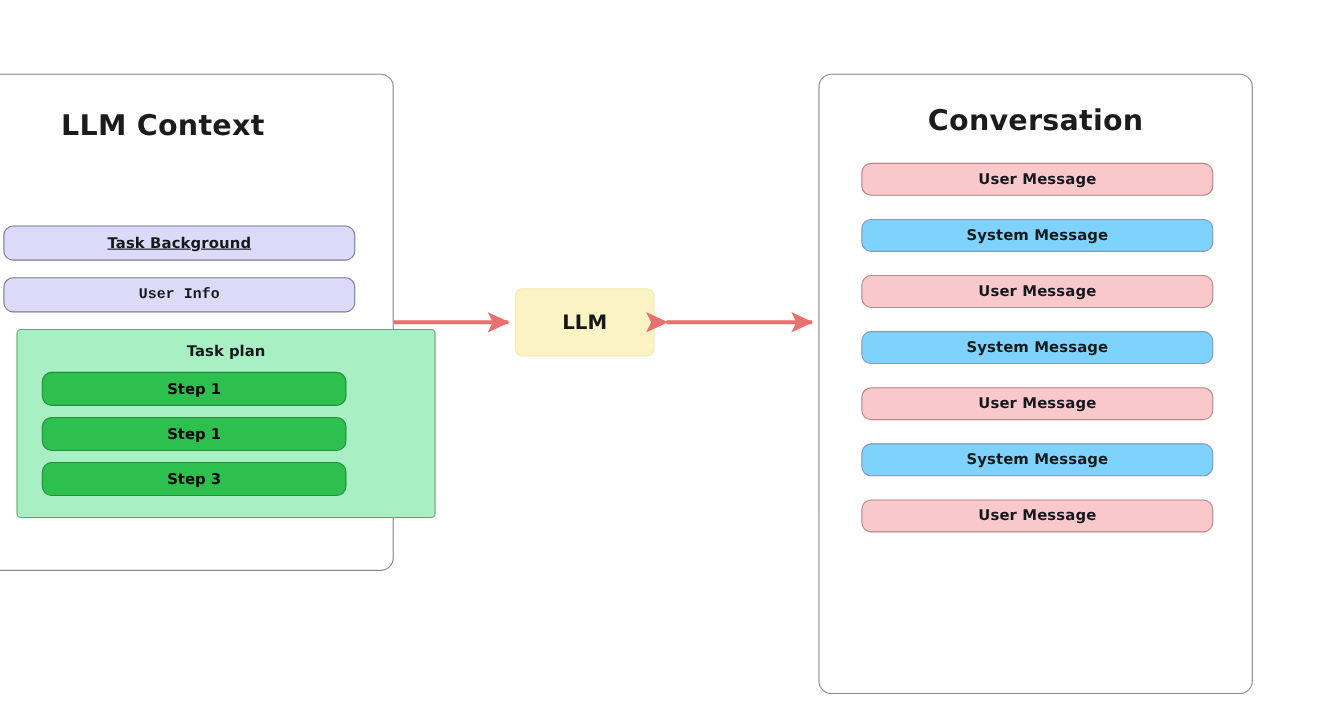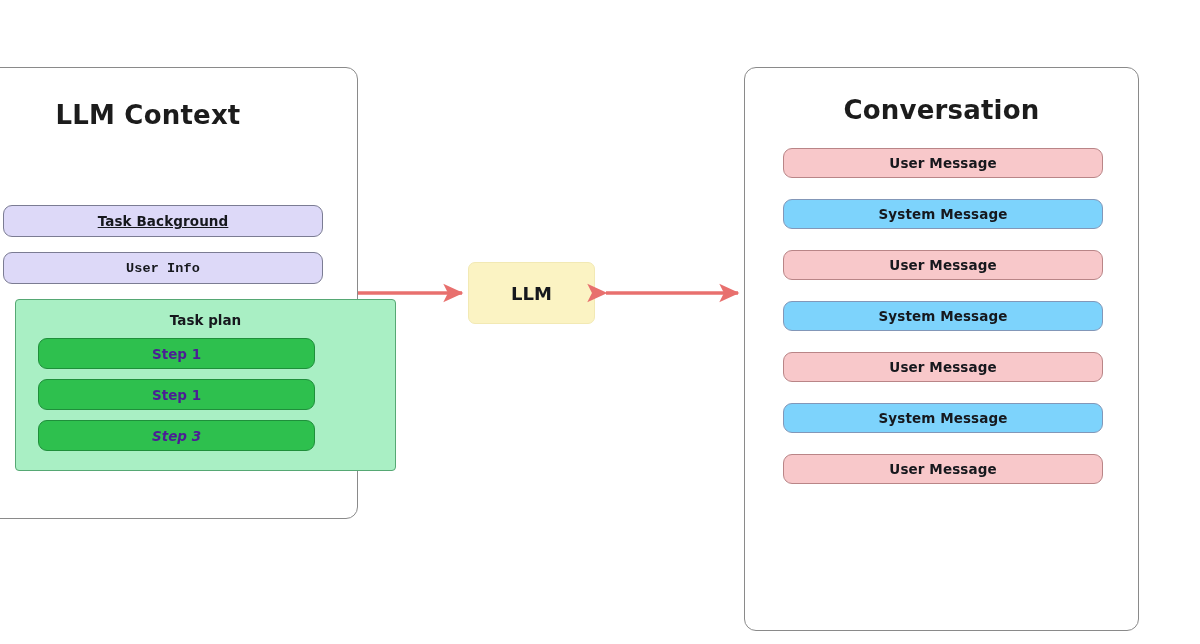--- a/index.html
+++ b/index.html
@@ -104,21 +104,21 @@
     height: 31px;
     box-sizing: border-box;
     background: #2ec04e;
     border: 1.4px solid #1f8f3b;
     border-radius: 9px;
     display: flex;
     align-items: center;
     justify-content: center;
     font-size: 13.5px;
     font-weight: bold;
-    color: #4c1d95;
+    color: #000000;
   }
 
   
   .message {
     left: 38px;
     width: 320px;
     height: 30px;
   }
   .message.user {
     background: #f8c8ca;
@@ -172,21 +172,21 @@
 
     <div class="pill context-item" style="top:184px;font-family:Liberation Mono, monospace;">User Info</div>
 
     <div id="task-plan-group">
       <div id="task-plan-label">Task plan</div>
 
       <div class="step-item" style="top:38px;">Step 1</div>
 
       <div class="step-item" style="top:79px;">Step 1</div>
 
-      <div class="step-item" style="top:120px;font-style:italic;">Step 3</div>
+      <div class="step-item" style="top:120px;">Step 3</div>
     </div>
   </div>
 
   <div class="panel" id="conversation-panel">
 
     <div class="panel-title">Conversation</div>
 
     <div class="pill message user" style="top:80px;">User Message</div>
 
     <div class="pill message system" style="top:131px;">System Message</div>

